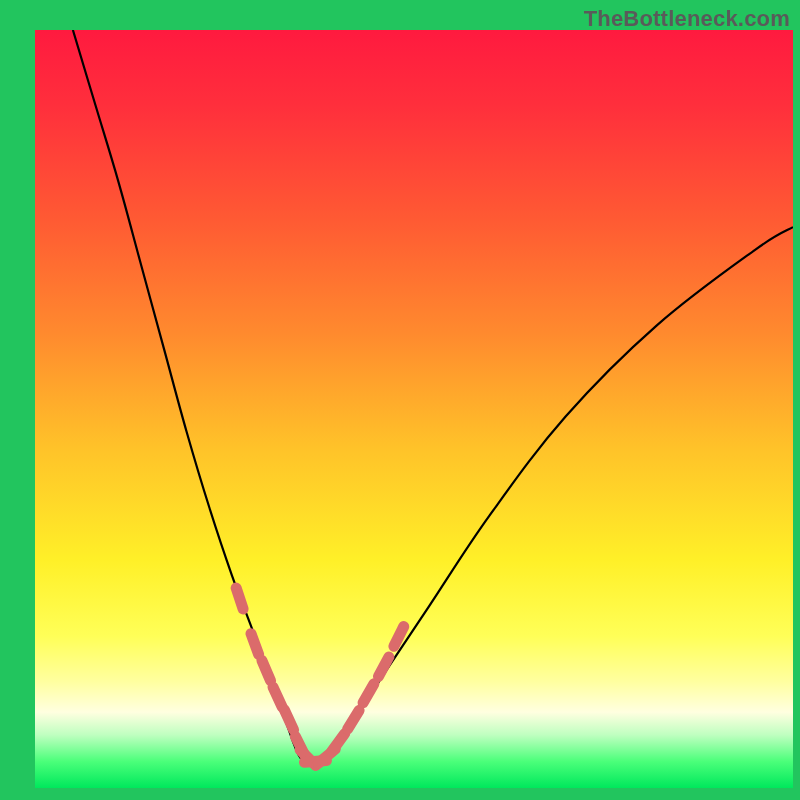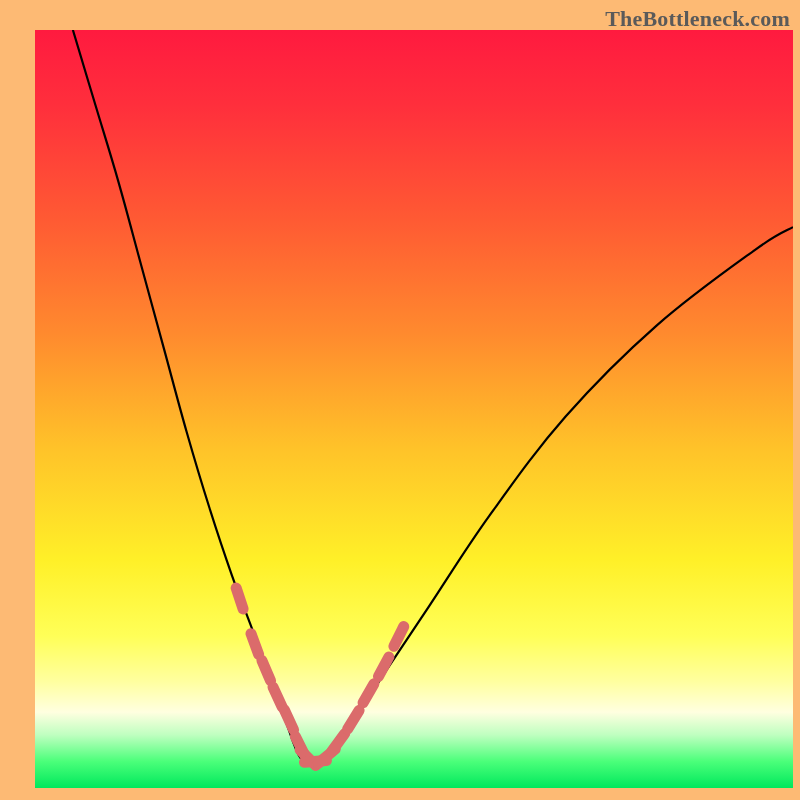--- a/index.html
+++ b/index.html
@@ -8,22 +8,21 @@
     width: 800px;
     height: 800px;
     background: #000;
     font-family: Arial, Helvetica, sans-serif;
     overflow: hidden;
   }
   .frame {
     position: relative;
     width: 800px;
     height: 800px;
-    background: #fdba74;
-    font-family: Liberation Serif, serif;
+    background: #22c55e;
   }
   .watermark {
     position: absolute;
     top: 6px;
     right: 10px;
     font-size: 22px;
     font-weight: 600;
     color: #5a5a5a;
     letter-spacing: 0.2px;
     z-index: 10;

